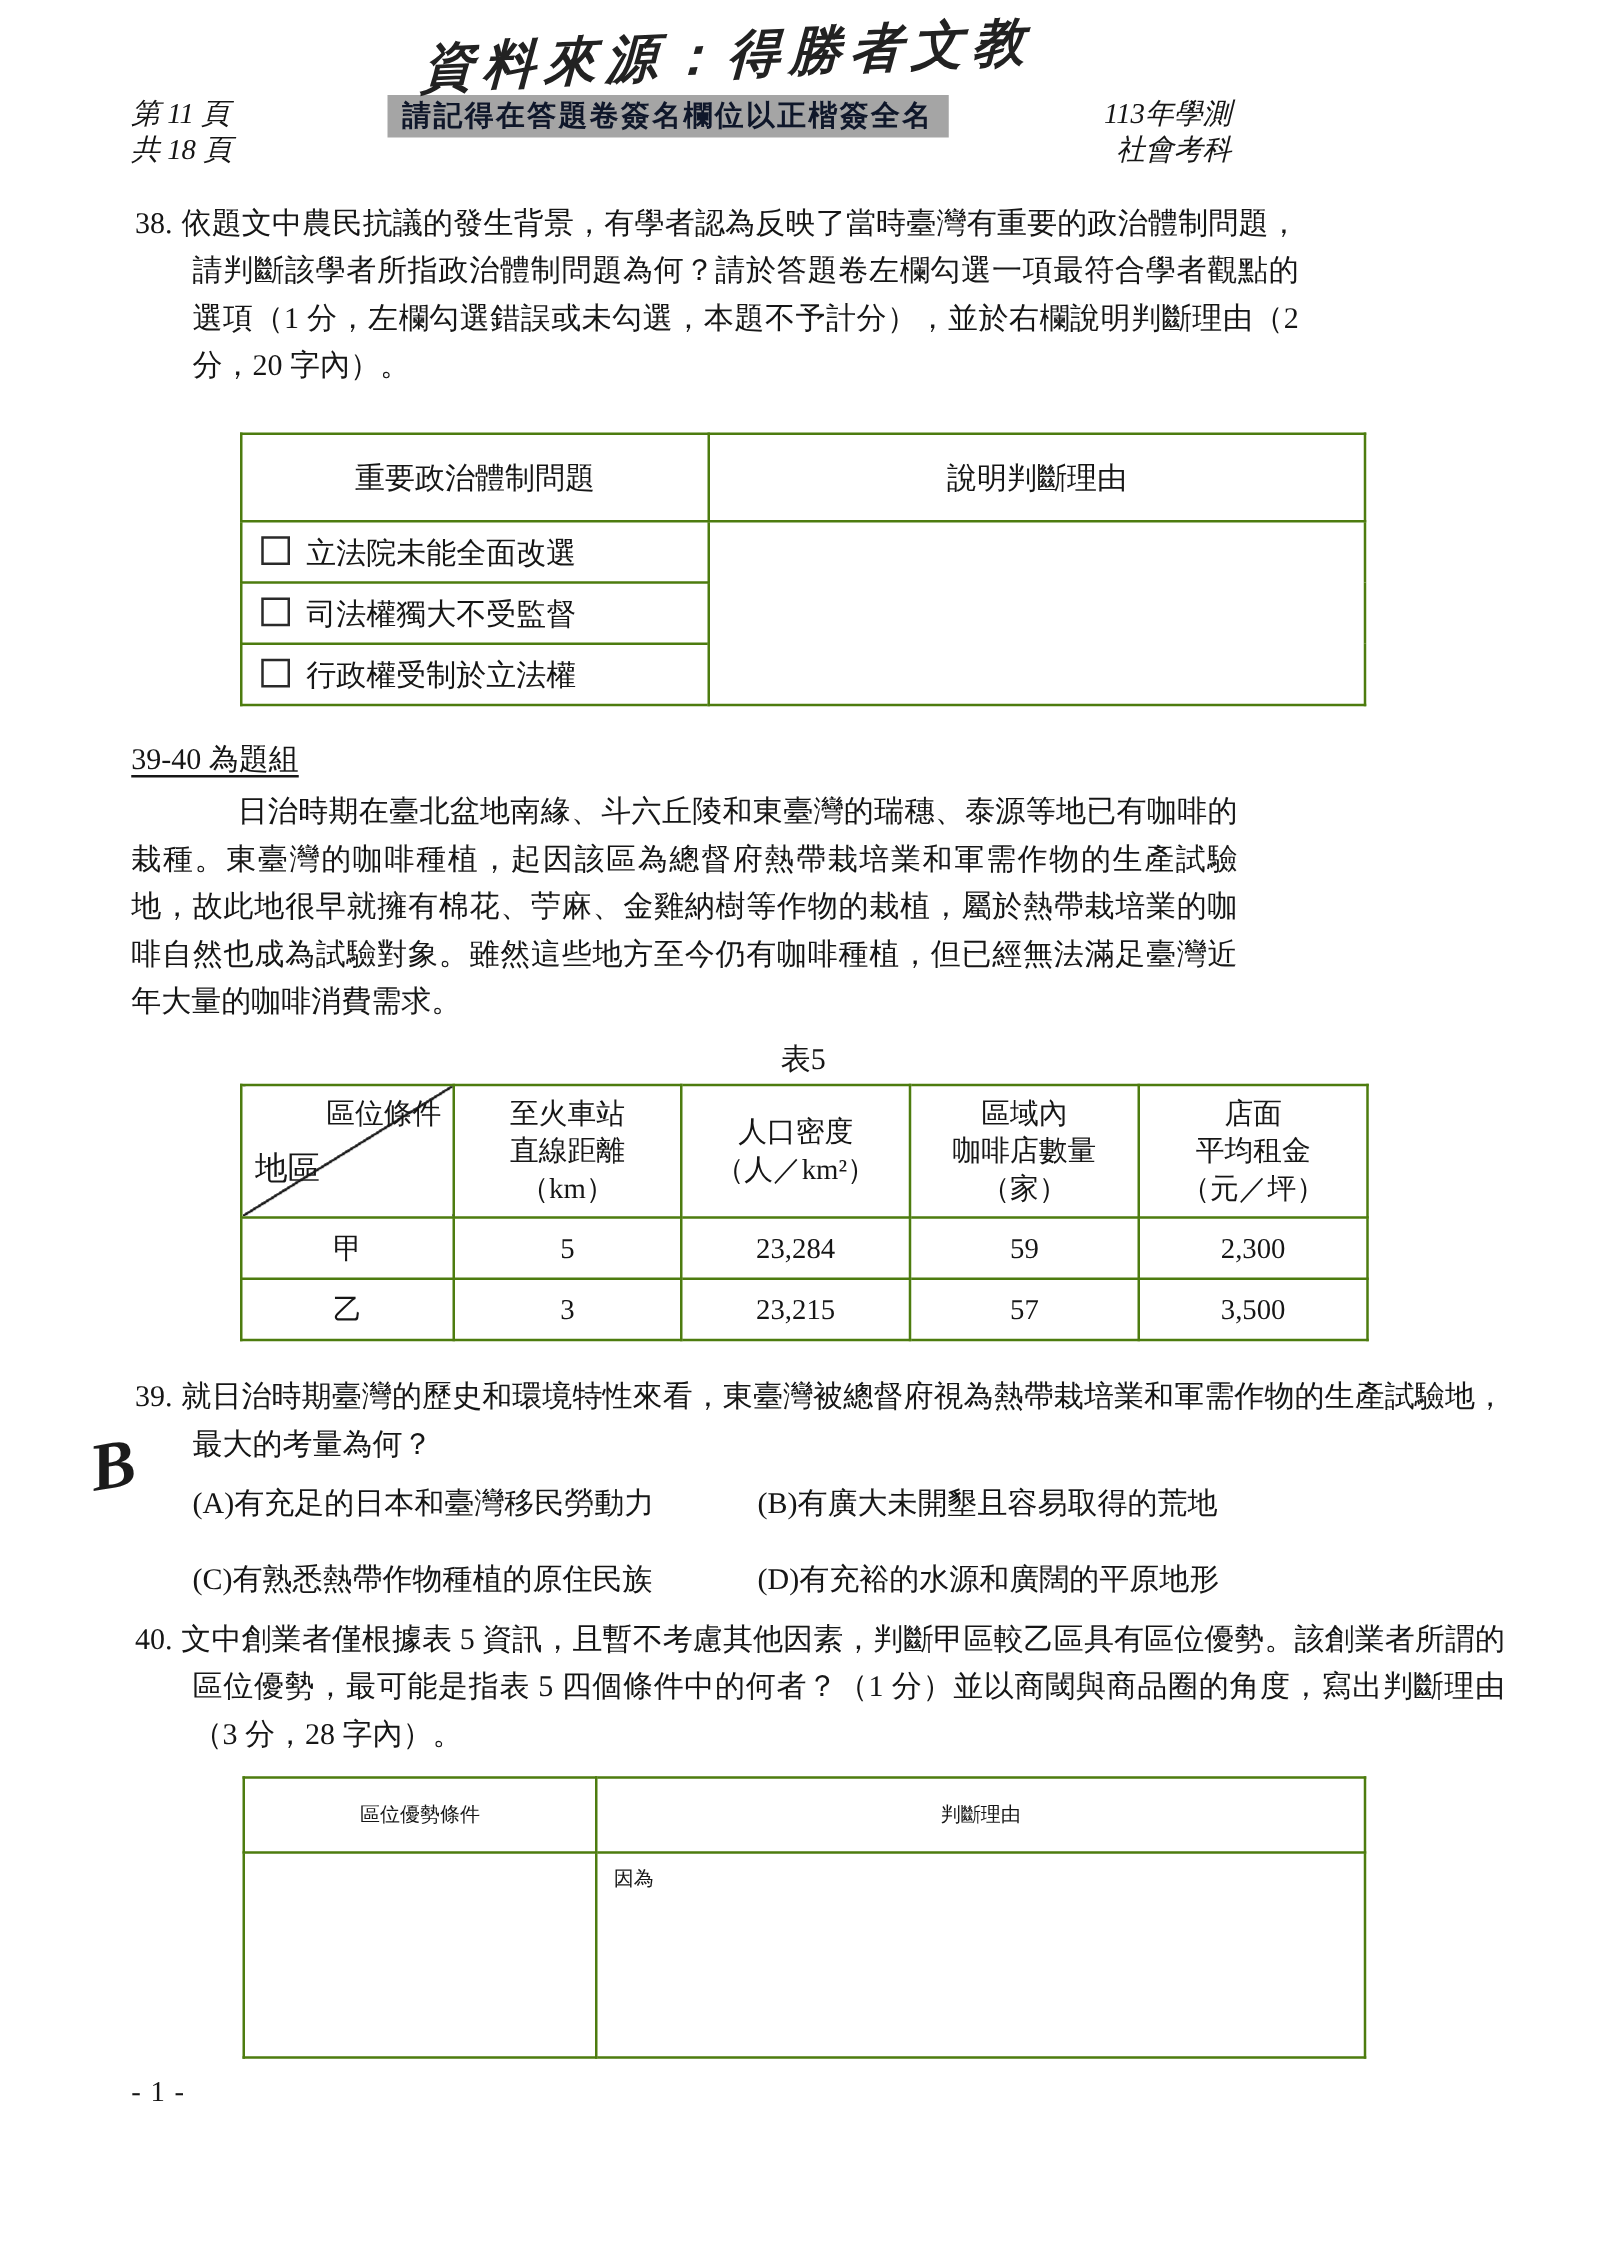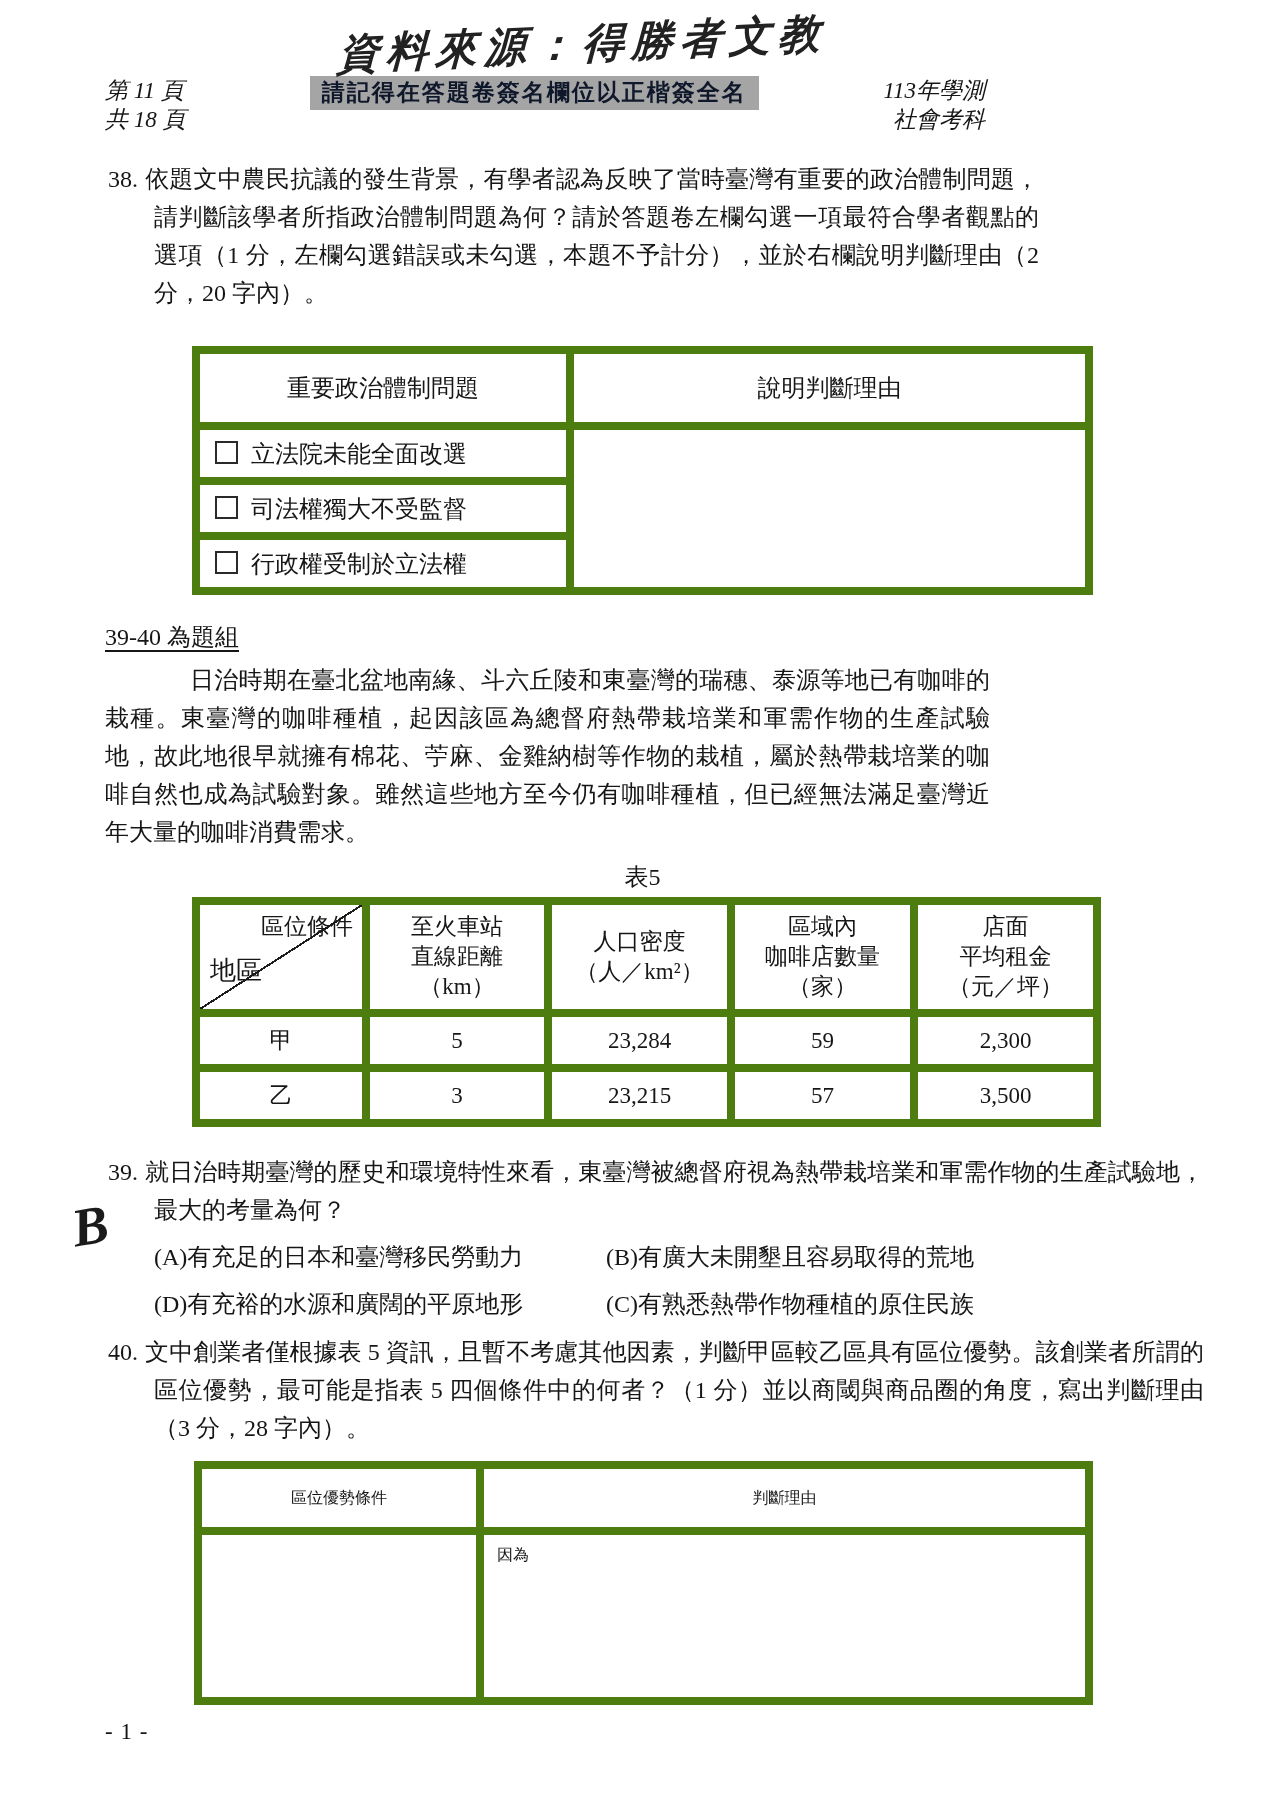--- a/index.html
+++ b/index.html
@@ -39,21 +39,21 @@
   
   .qtext{
     margin:0;font-size:24px;line-height:38px;
     text-align:justify;
     padding-left:46px;text-indent:-46px;
   }
   .qnum{padding-right:7px;}
   .q38 .qtext{margin:26px 0 16px 108px;width:885px;}
   
   table{border-collapse:collapse;table-layout:fixed;}
-  th,td{border:8px solid #4d7c0f;}
+  th,td{border:2px solid #4d7c0f;}
   
   .t38{margin:34px 0 0 192px;width:901px;font-size:24px;}
   .t38 th{height:66px;font-weight:normal;text-align:center;vertical-align:middle;}
   .t38 td.opt{height:45px;text-align:left;padding-left:15px;vertical-align:middle;}
   .checkbox{
     display:inline-block;width:19px;height:19px;
     border:2px solid #2a2a2a;margin-right:13px;
     vertical-align:-2px;background:#fff;
   }
   
@@ -90,21 +90,21 @@
   .q39 .qtext{margin:0 0 0 108px;width:1050px;}
   .hand-b{
     position:absolute;left:72px;top:42px;
     font-size:54px;font-style:italic;font-weight:bold;
     transform:rotate(-10deg);
     color:#1b1b1b;
   }
   .options{
     margin:9px 0 0 154px;
     display:grid;grid-template-columns:452px auto;
-    row-gap:9px;
+    row-gap:23px;
     font-size:24px;line-height:38px;
   }
   
   .q40 .qtext{margin:10px 0 0 108px;width:1050px;}
   .t40{margin:14px 0 0 194px;width:899px;font-size:16px;}
   .t40 th{height:56px;font-weight:normal;text-align:center;vertical-align:middle;}
   .t40 td{height:142px;vertical-align:top;text-align:left;padding:10px 13px;}
   
   .footer{margin:14px 0 0 105px;font-size:23px;letter-spacing:1px;}
 </style>
@@ -210,22 +210,22 @@
     </tr>
   </tbody>
     </table>
 
   <div class="q39">
     <div class="hand-b">B</div>
     <p class="qtext"><span class="qnum">39.</span><span>就日治時期臺灣的歷史和環境特性來看，東臺灣被總督府視為熱帶栽培業和軍需作物的生產試驗地，最大的考量為何？</span></p>
     <div class="options">
       <span>(A)有充足的日本和臺灣移民勞動力</span>
       <span>(B)有廣大未開墾且容易取得的荒地</span>
+      <span>(C)有熟悉熱帶作物種植的原住民族</span>
       <span>(D)有充裕的水源和廣闊的平原地形</span>
-      <span>(C)有熟悉熱帶作物種植的原住民族</span>
     </div>
   </div>
 
   <div class="q40">
     <p class="qtext"><span class="qnum">40.</span><span>文中創業者僅根據表 5 資訊，且暫不考慮其他因素，判斷甲區較乙區具有區位優勢。該創業者所謂的區位優勢，最可能是指表 5 四個條件中的何者？（1 分）並以商閾與商品圈的角度，寫出判斷理由（3 分，28 字內）。</span></p>
 
     <table class="t40">
       <colgroup>
           <col style="width:282px">
           <col>

